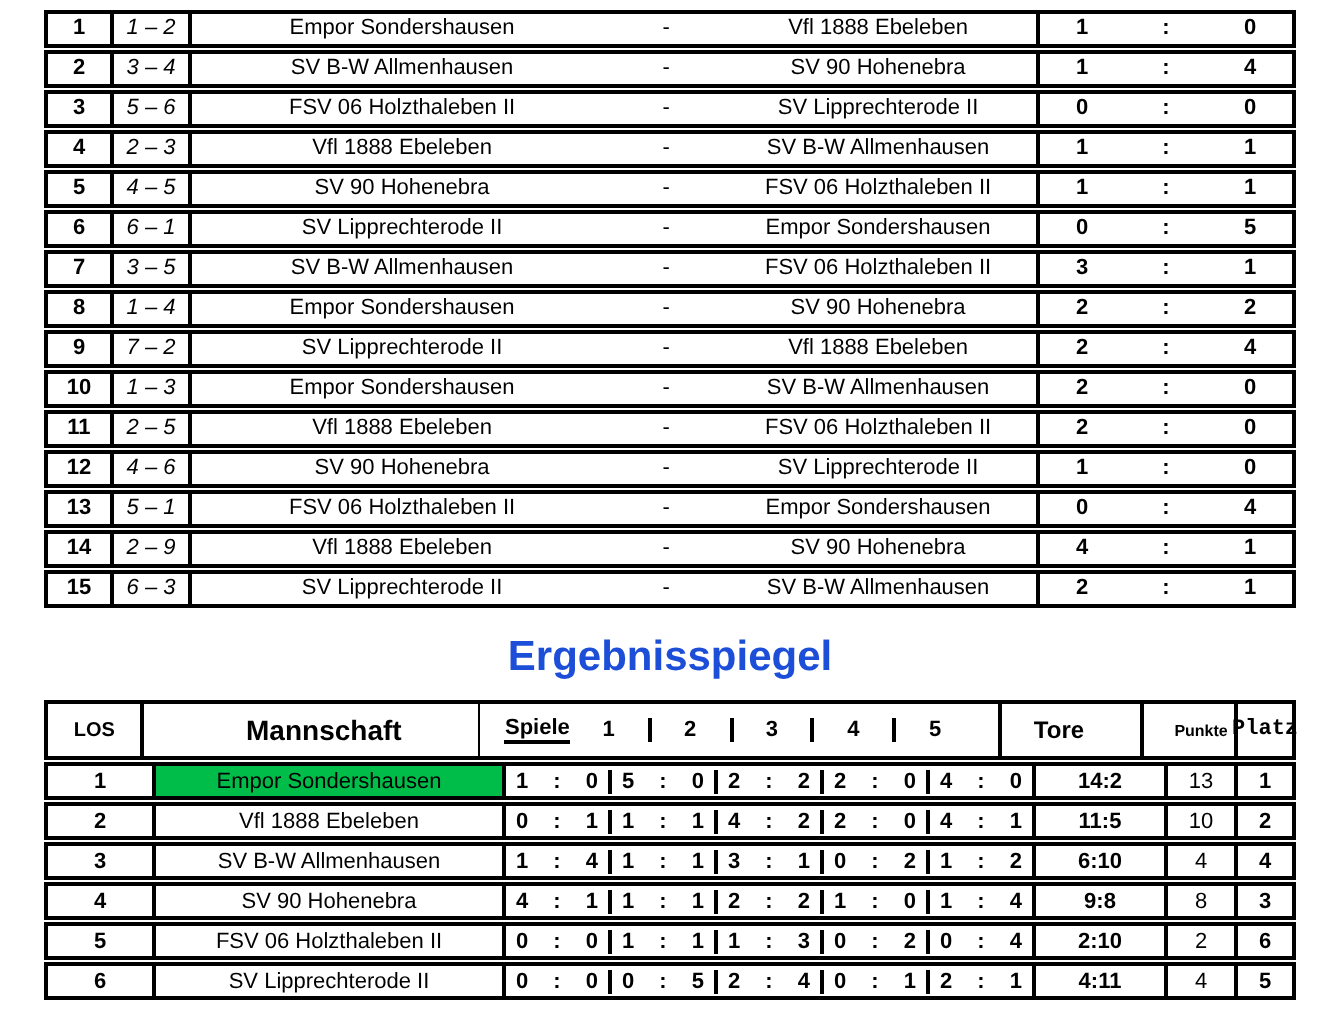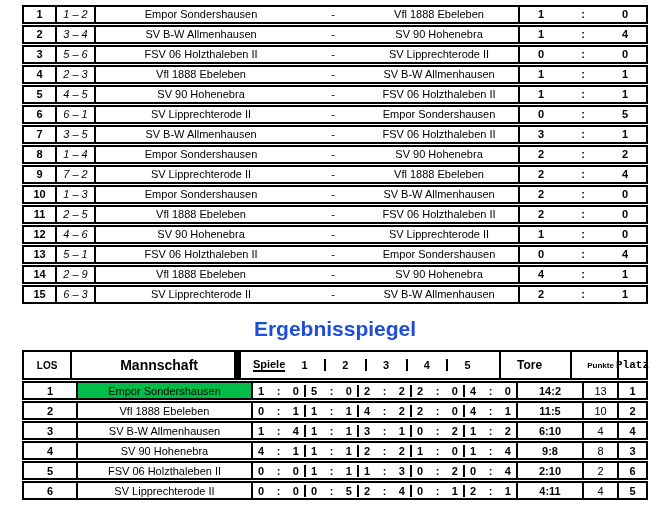--- a/index.html
+++ b/index.html
@@ -19,21 +19,21 @@
   .c-score{width:128px;border-left:2px solid #000;display:flex;font-weight:bold;}
   .c-score span{flex:1;display:flex;align-items:center;justify-content:center;}
 
   
   .heading{margin:13px 0 9px 0;text-align:center;font-size:21px;font-weight:bold;color:#003387;}
 
   
   .t2-header{display:flex;align-items:stretch;border:2px solid #000;margin-bottom:1px;height:26px;background:#fff;gap:12px;}
   .t2-header > div{box-sizing:border-box;display:flex;align-items:center;justify-content:center;font-weight:bold;}
   .h-los{width:54px;font-size:10px;border-right:2px solid #000;}
-  .h-mann{width:175px;font-size:14px;border-right:7px solid #000000;}
+  .h-mann{width:175px;font-size:14px;border-right:1px solid #000000;}
   .h-spiele{width:263px;display:flex;flex-direction:row;}
   .h-spiele-label{height:12px;border-bottom:2px solid #000;display:flex;align-items:center;justify-content:center;font-size:11px;font-weight:bold;}
   .h-game-nums{flex:1;display:flex;}
   .h-game-nums div{flex:1;display:flex;align-items:center;justify-content:center;font-size:11px;font-weight:bold;box-sizing:border-box;}
   .h-game-nums div + div{border-left:2px solid #000;}
   .h-tore{width:66px;font-size:12px;border-left:2px solid #000;}
   .h-punkte{width:35px;font-size:8px;border-left:2px solid #000;padding-left:24px;}
   .h-platz{width:29px;font-size:11px;border-left:2px solid #000;font-family:Liberation Mono, monospace;}
 
   .t2-row{display:flex;align-items:stretch;border:2px solid #000;margin-bottom:1px;height:15px;background:#fff;}

